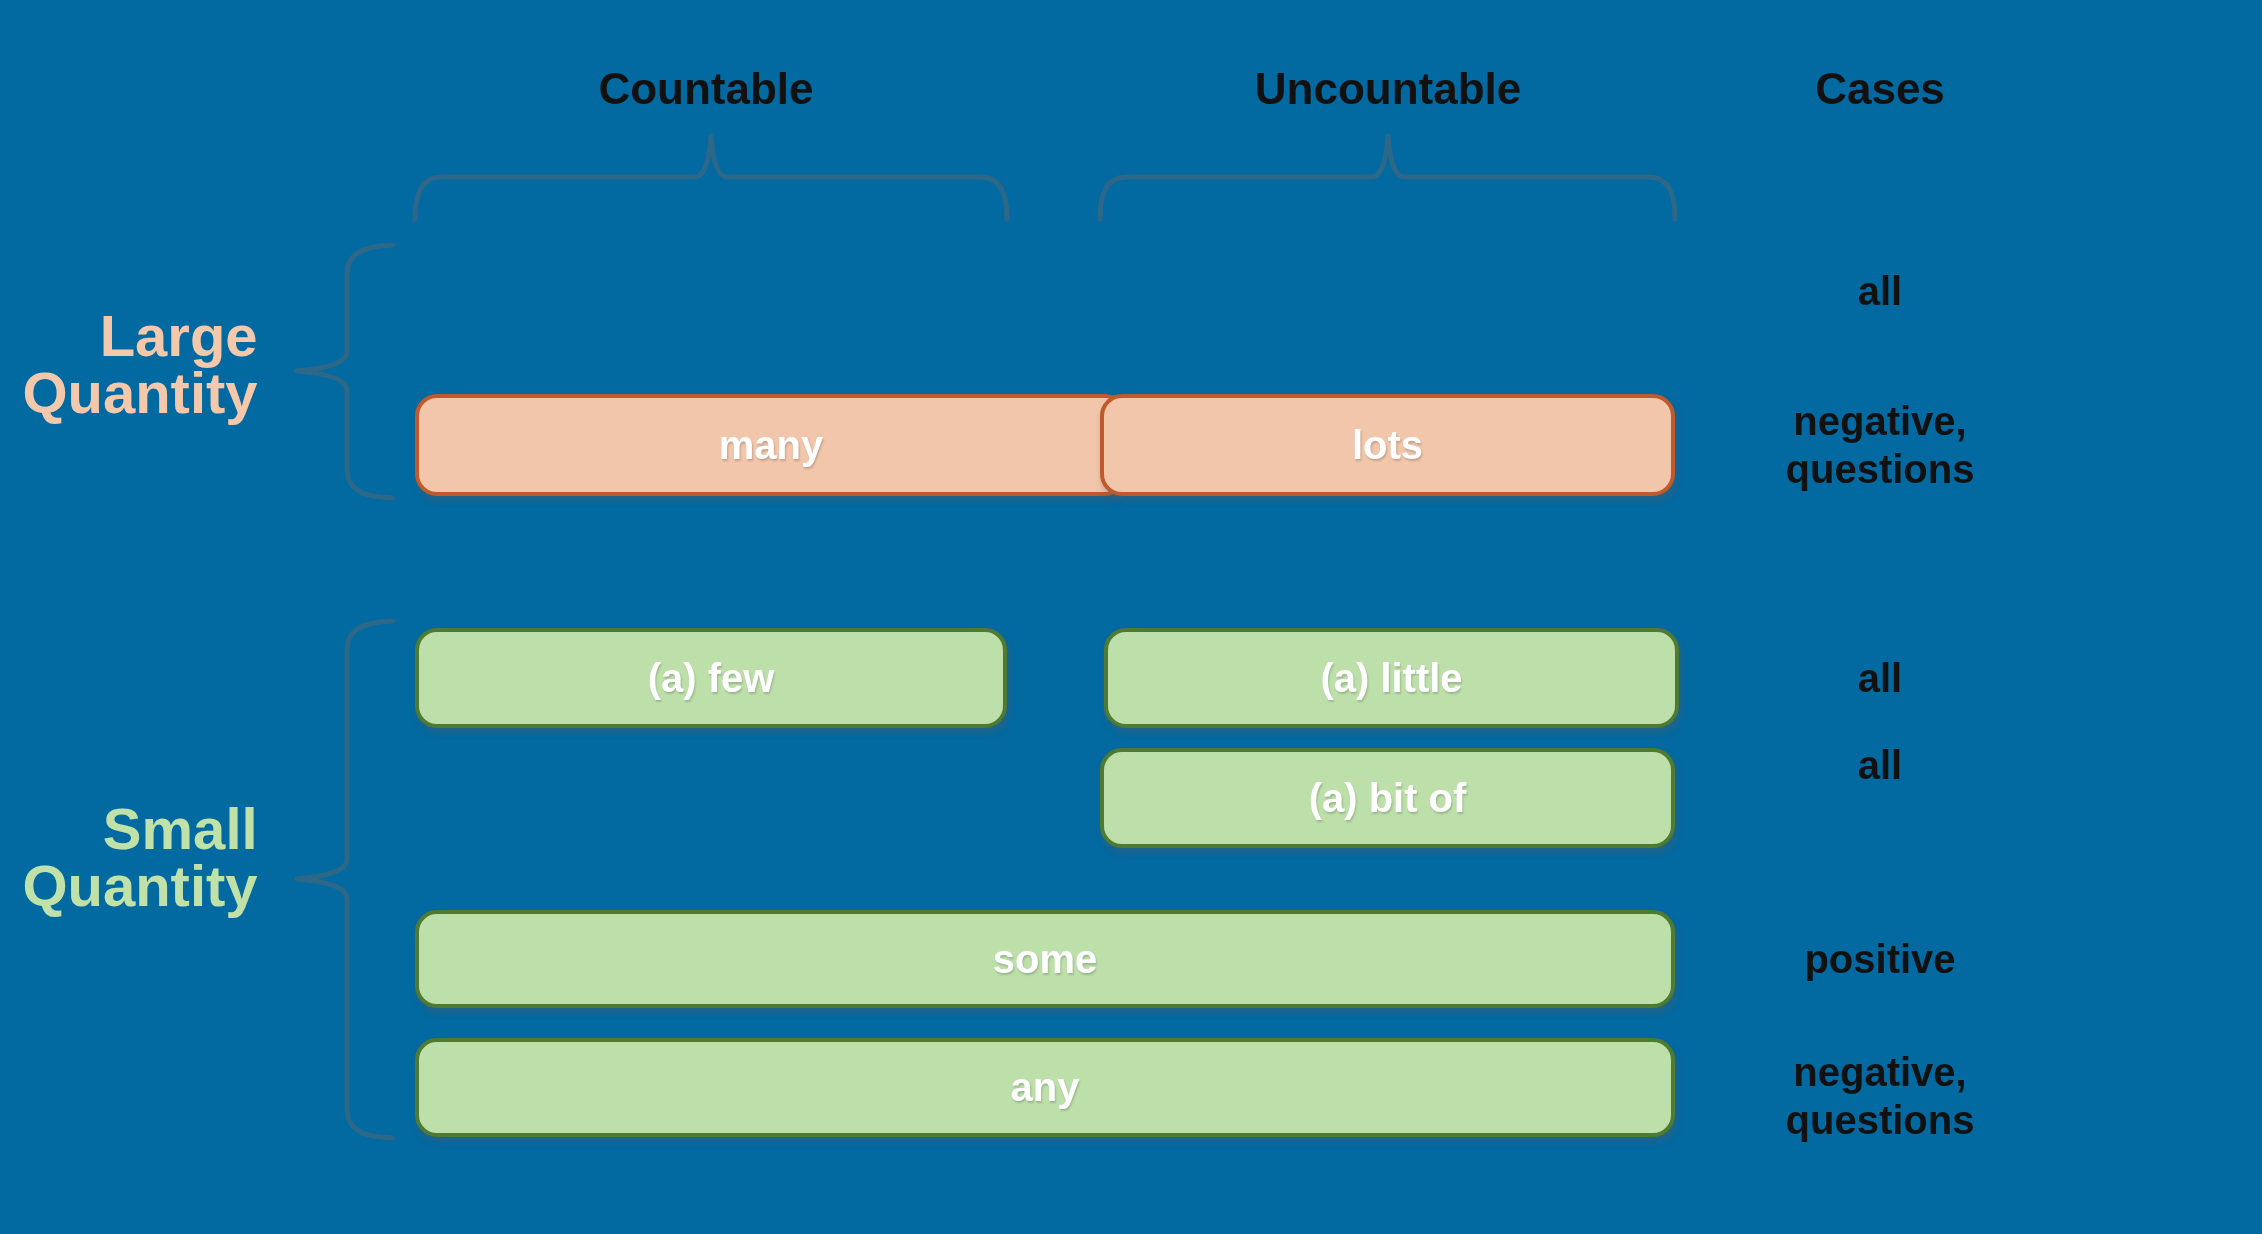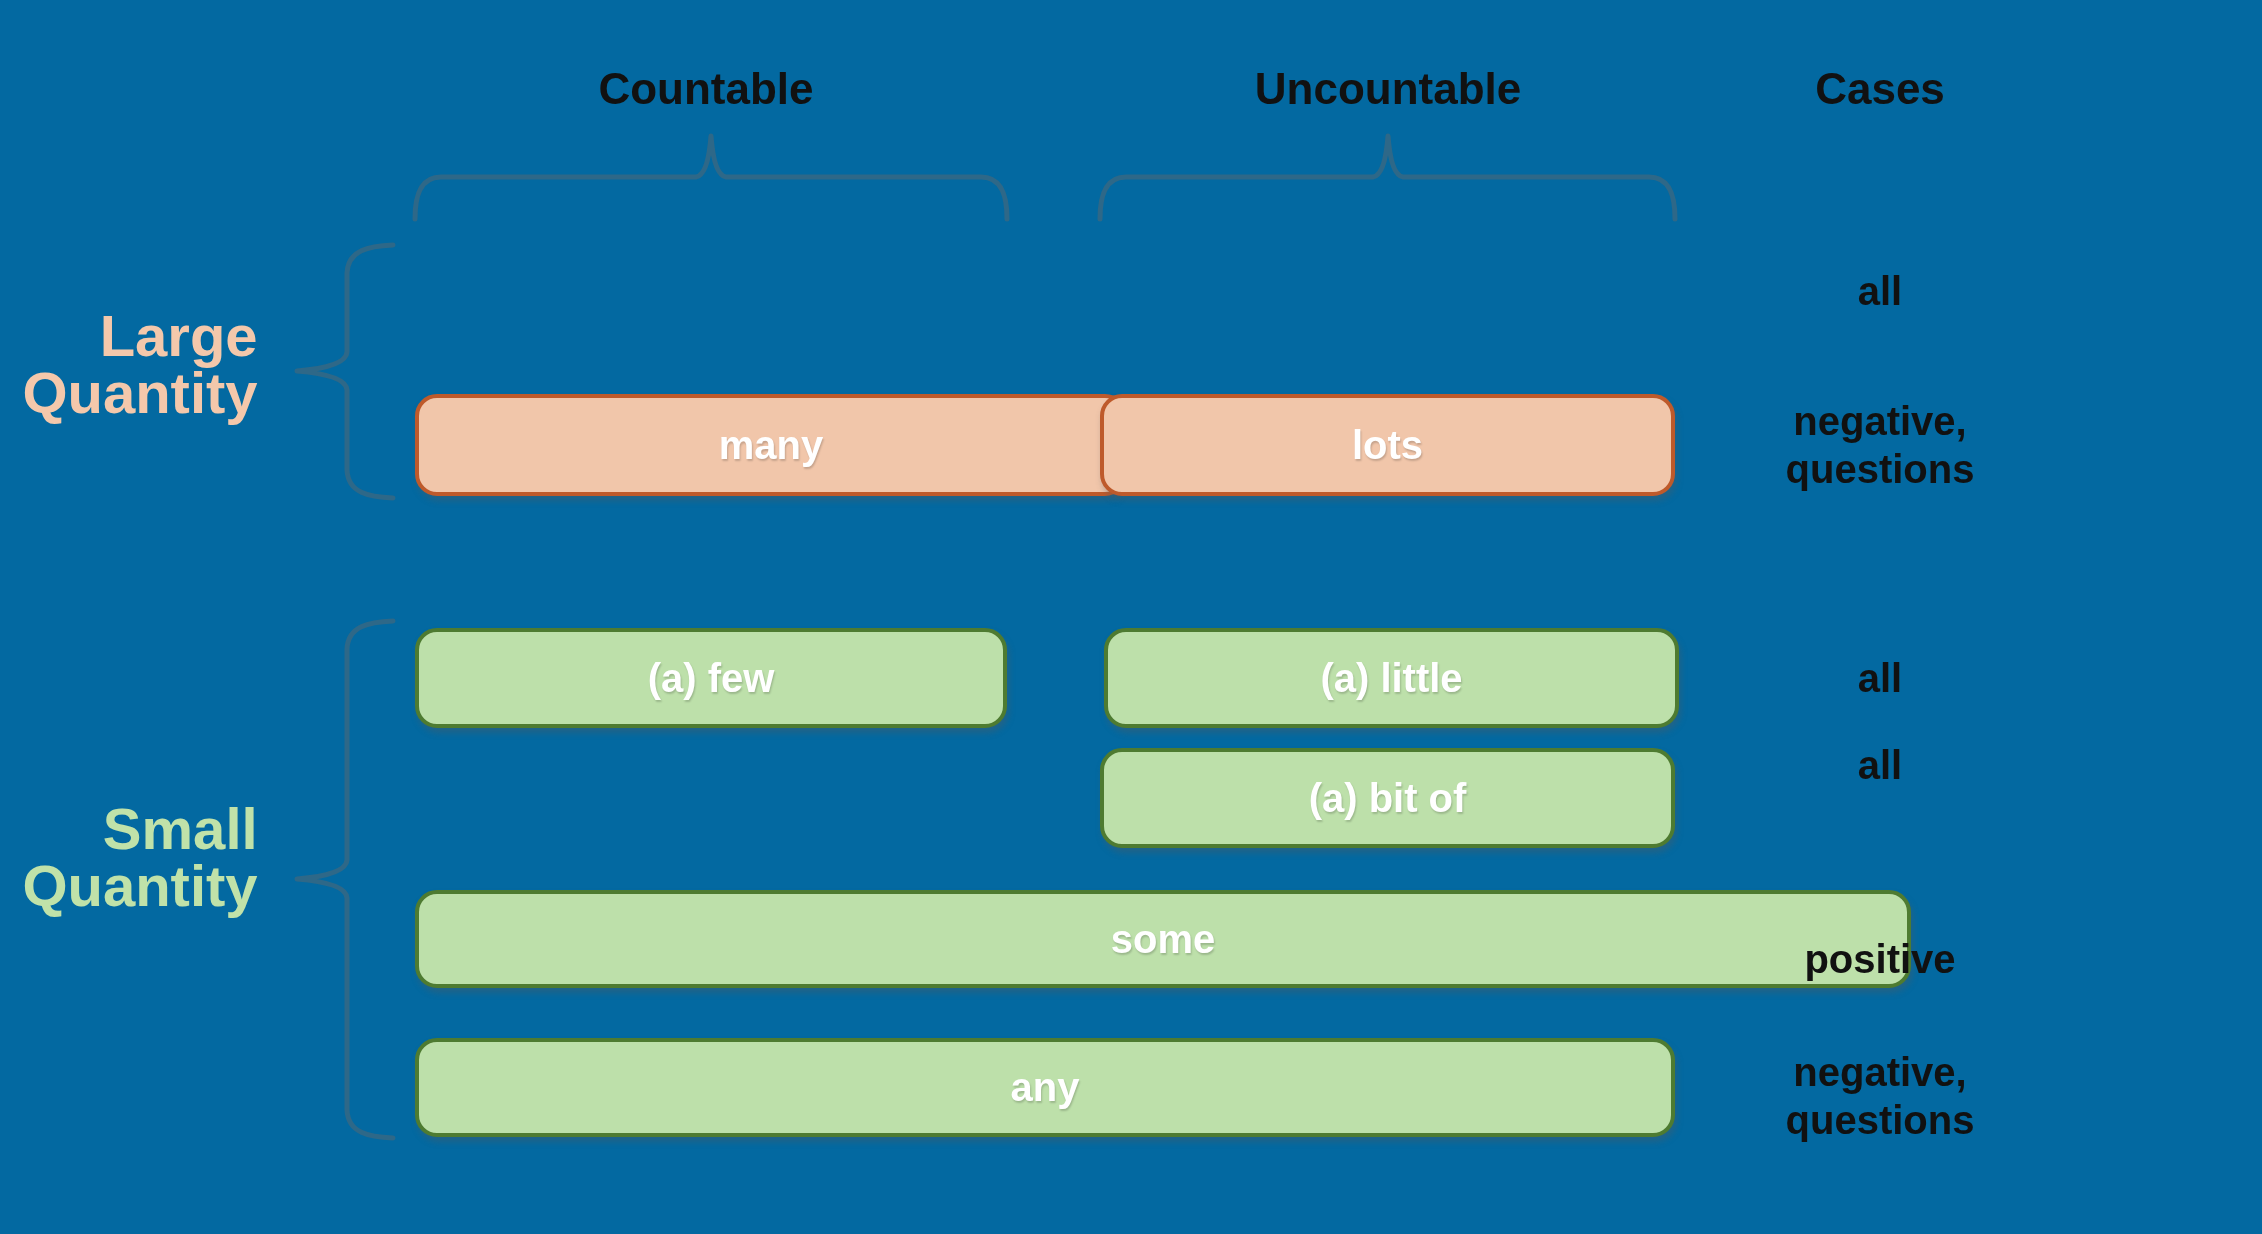--- a/index.html
+++ b/index.html
@@ -95,21 +95,21 @@
     <div>Small</div>
     <div>Quantity</div>
   </div>
 
   <div class="box orange" style="left:415px; top:394px; width:712px; height:102px">many</div>
   <div class="box orange" style="left:1100px; top:394px; width:575px; height:102px">lots</div>
 
   <div class="box green" style="left:415px; top:628px; width:592px; height:100px">(a) few</div>
   <div class="box green" style="left:1104px; top:628px; width:575px; height:100px">(a) little</div>
   <div class="box green" style="left:1100px; top:748px; width:575px; height:100px">(a) bit of</div>
-  <div class="box green" style="left:415px; top:890px; width:1496px; height:98px">some</div>
+  <div class="box green" style="left:415px; top:910px; width:1260px; height:98px">some</div>
   <div class="box green" style="left:415px; top:1038px; width:1260px; height:99px">any</div>
 
   <div class="case-label" style="left:1880px; top:267px">
     <div>all</div>
   </div>
   <div class="case-label" style="left:1880px; top:397px">
     <div>negative,</div>
     <div>questions</div>
   </div>
   <div class="case-label" style="left:1880px; top:654px">

